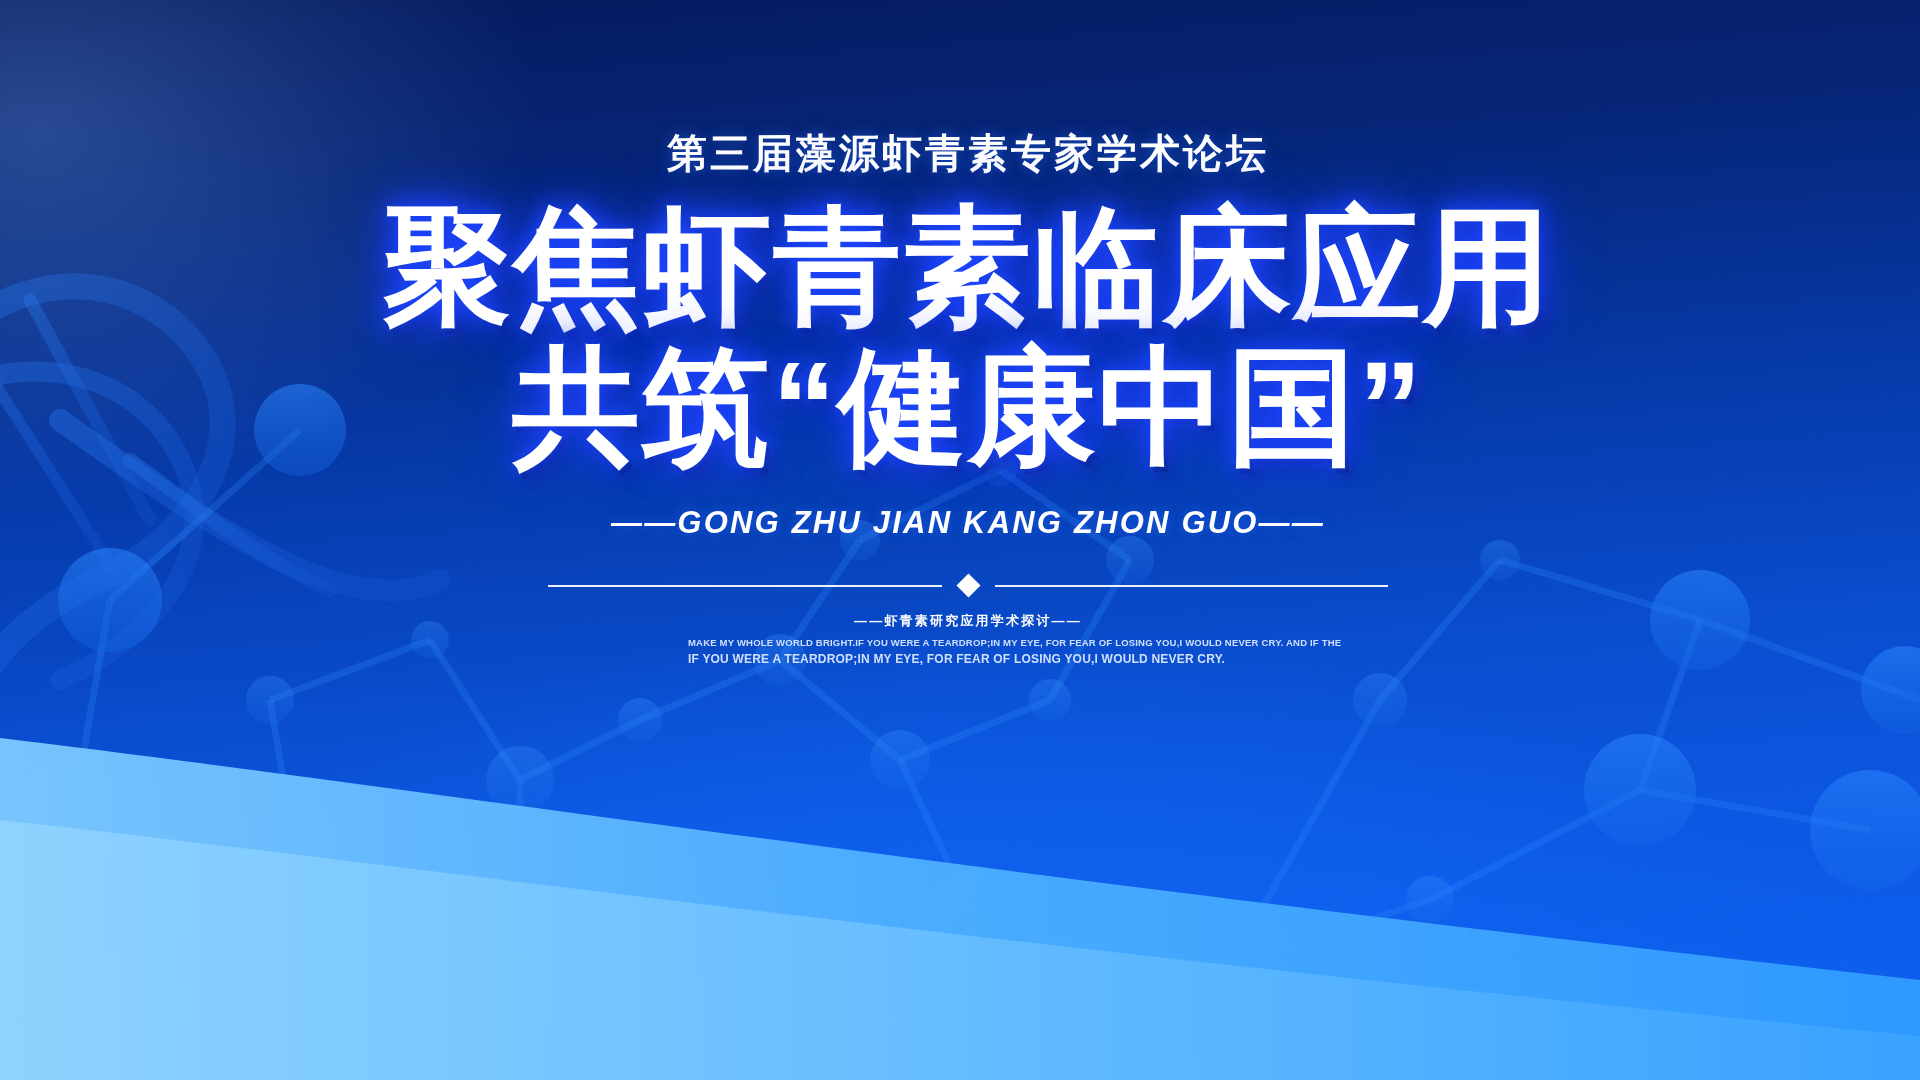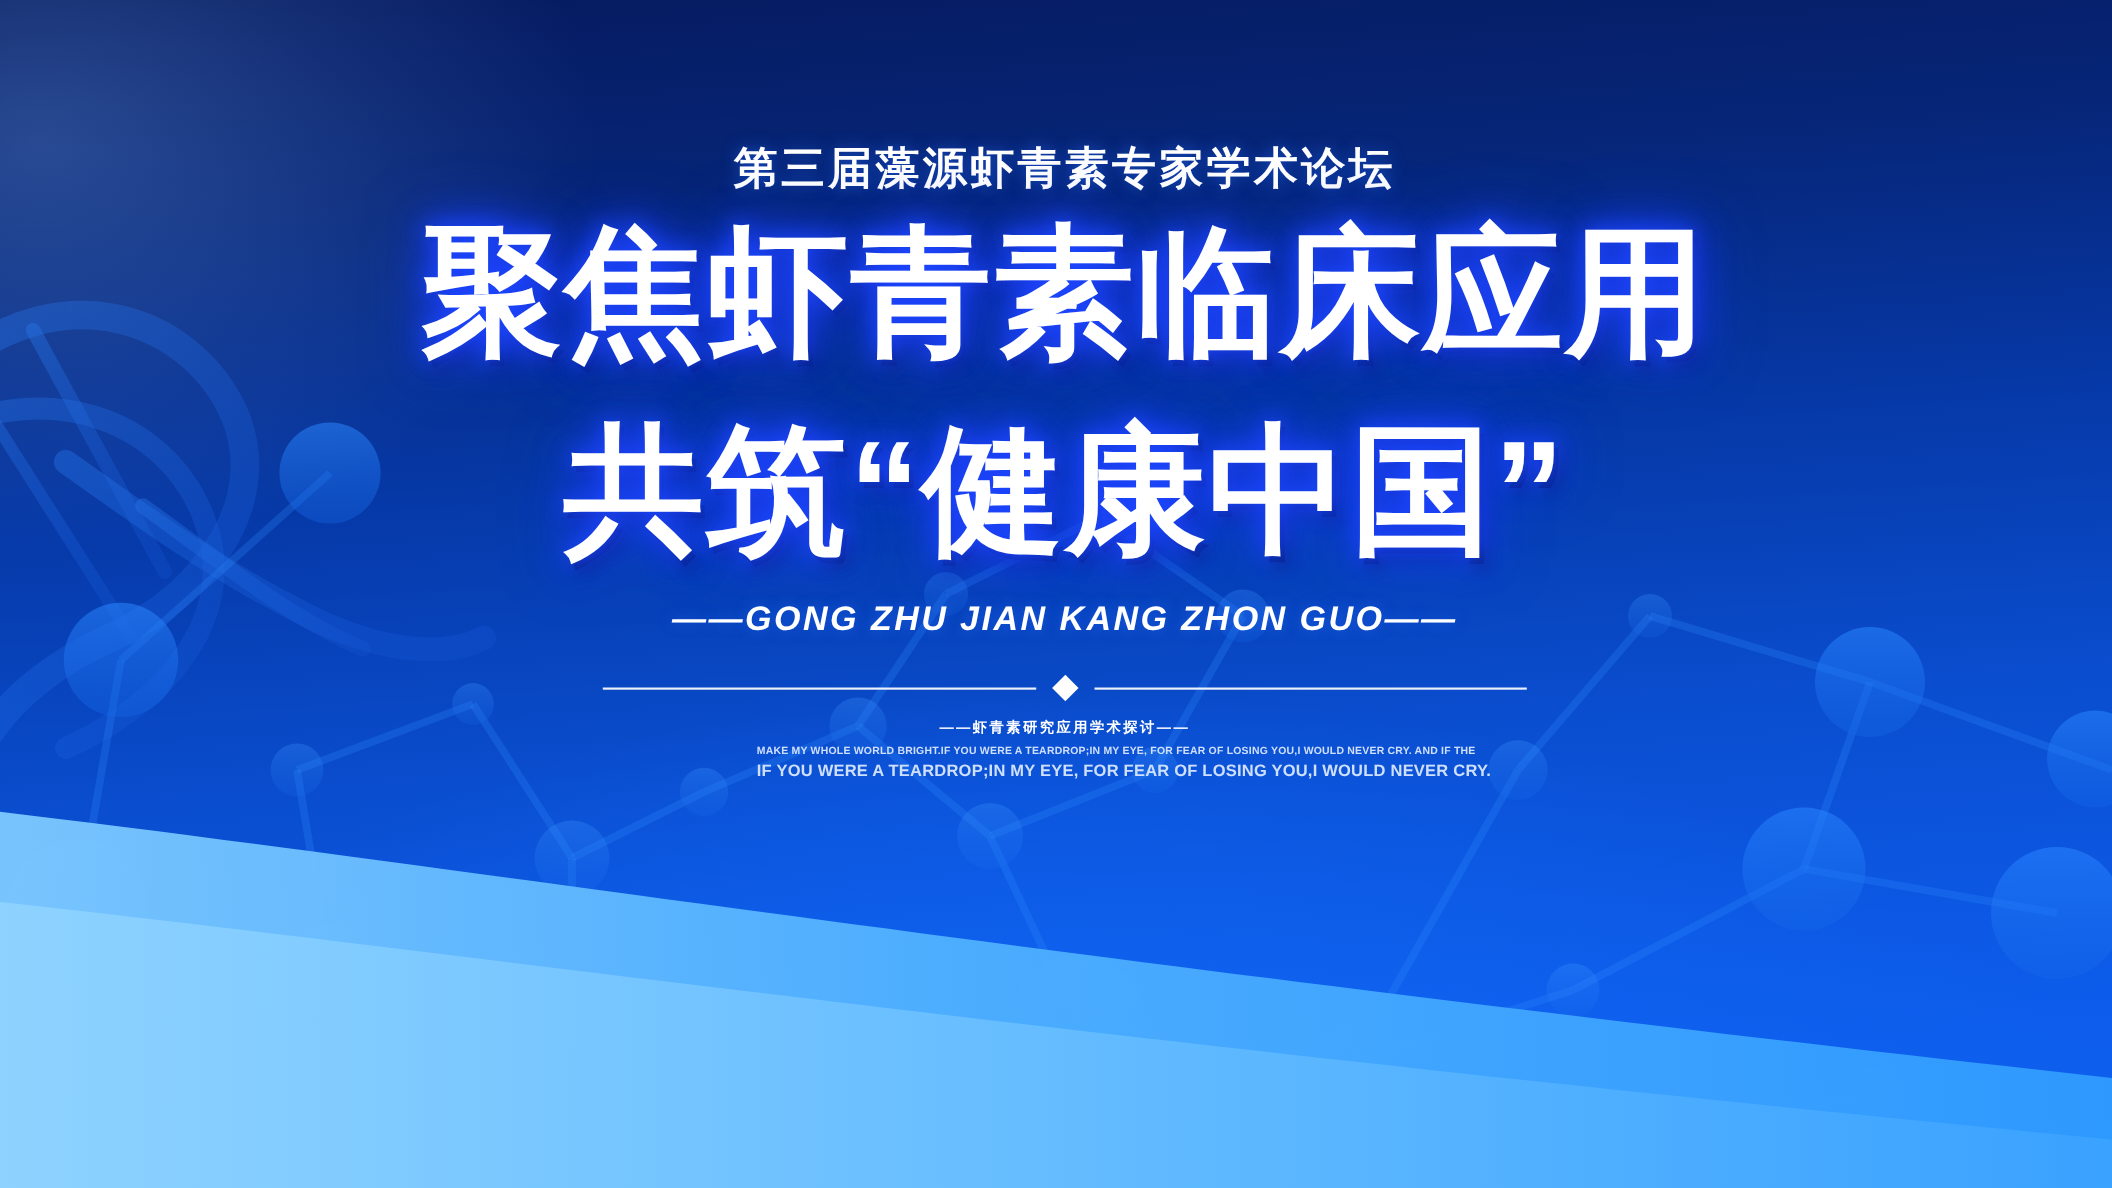--- a/index.html
+++ b/index.html
@@ -62,21 +62,20 @@
     text-shadow: 0 0 14px rgba(40,110,255,0.55);
     white-space: nowrap;
   }
 
   .main-title {
     margin-top: 30px;
     display: flex;
     flex-direction: column;
     align-items: center;
     line-height: 1.0;
-    gap: 40px;
   }
 
   .title-line {
     font-size: 128px;
     font-weight: 900;
     color: #ffffff;
     letter-spacing: 2px;
     white-space: nowrap;
     text-shadow:
       0 0 18px #1e47ff,
@@ -137,21 +136,21 @@
   }
   .eng-line {
     font-size: 9.5px;
     font-weight: 600;
     letter-spacing: 0.2px;
     color: #cfe0ff;
     line-height: 1.5;
     white-space: nowrap;
   }
   .eng-line-2 {
-    font-size: 15px;
+    font-size: 12px;
   }
 </style>
 </head>
 <body>
 
 <div id="poster">
 
   <svg class="bg-layer" viewBox="0 0 1920 1080" preserveAspectRatio="none">
     <defs>
       <linearGradient id="nodeGrad" x1="0" y1="0" x2="0" y2="1">

